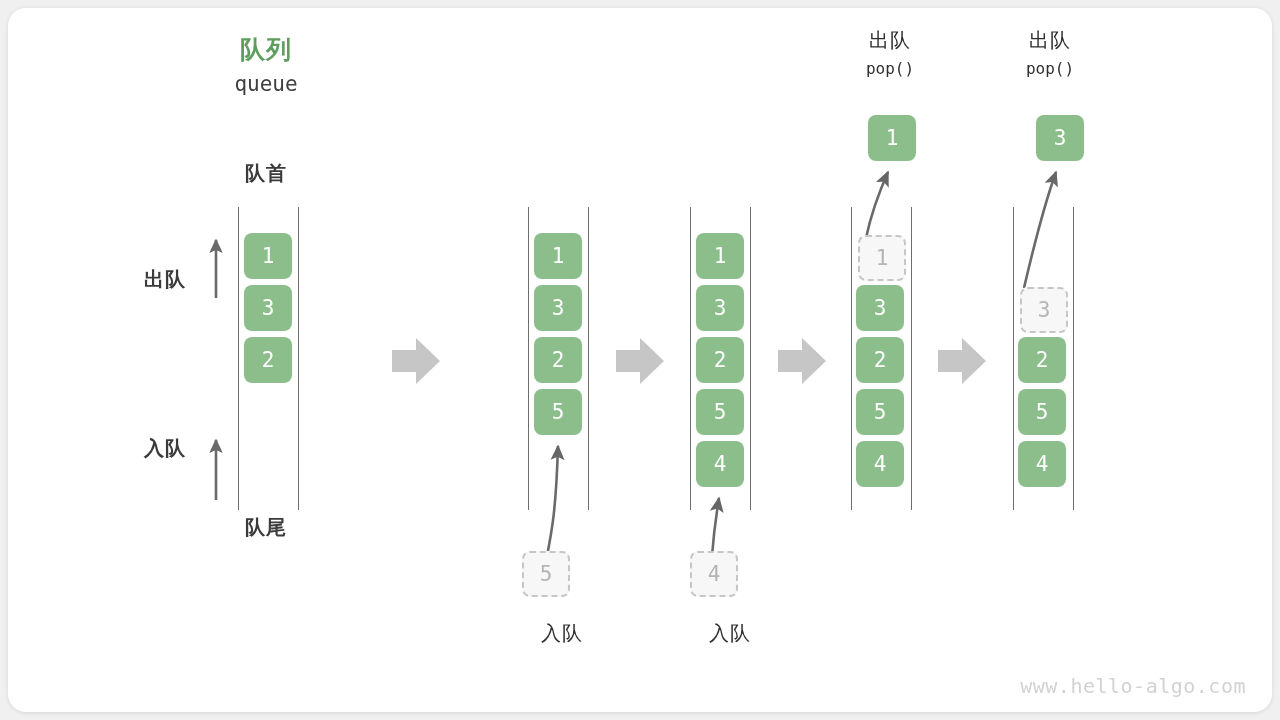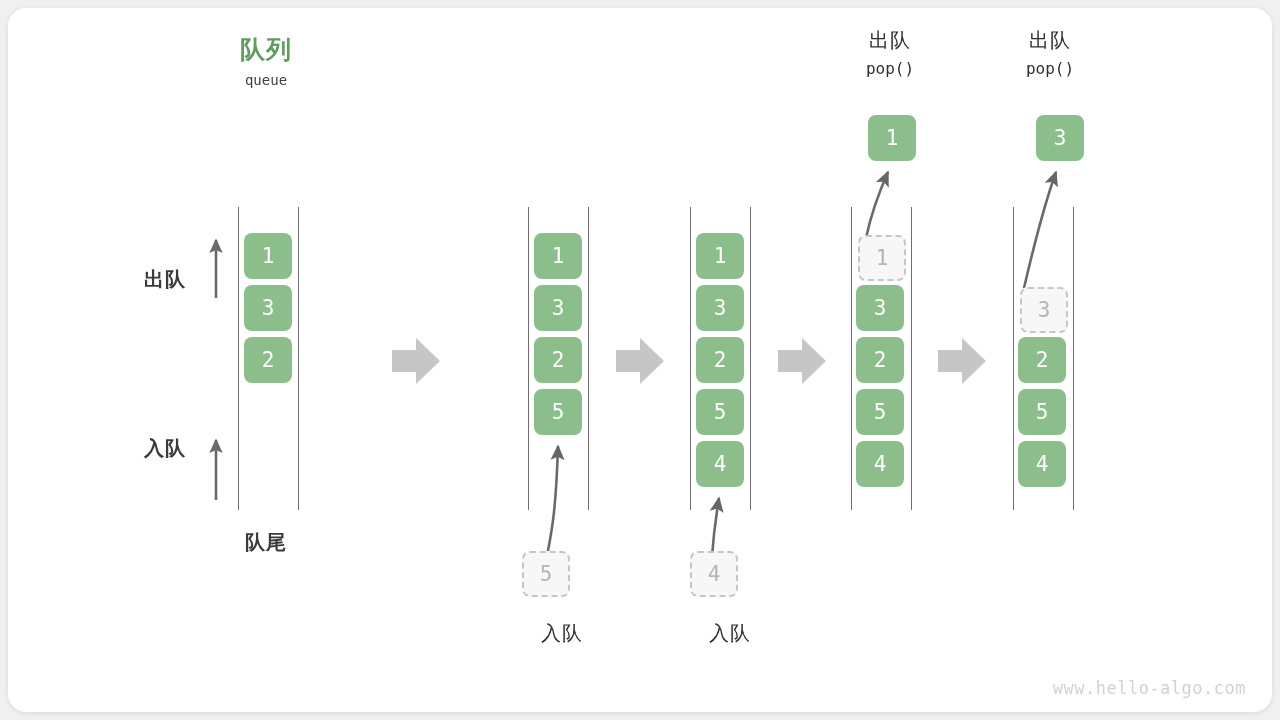--- a/index.html
+++ b/index.html
@@ -35,21 +35,21 @@
     position: absolute;
     font-size: 25px;
     font-weight: bold;
     color: #5d9e5d;
     text-align: center;
     white-space: nowrap;
     letter-spacing: 1px;
   }
   .title-en {
     position: absolute;
-    font-size: 14px;
+    font-size: 21px;
     color: #3f3f3f;
     text-align: center;
     white-space: nowrap;
     font-family: "DejaVu Sans Mono", "Liberation Mono", monospace;
   }
   .end-label {
     position: absolute;
     font-size: 20px;
     font-weight: bold;
     color: #3b3b3b;
@@ -130,21 +130,21 @@
     width: 1280px;
     height: 720px;
     pointer-events: none;
   }
 
   
   .watermark {
     position: absolute;
     right: 34px;
     bottom: 22px;
-    font-size: 17px;
+    font-size: 20px;
     color: #d2d2d2;
     font-family: "DejaVu Sans Mono", "Liberation Mono", monospace;
     letter-spacing: 0.5px;
   }
 </style>
 </head>
 <body>
 
 <div id="canvas">
   <div class="card"></div>
@@ -192,21 +192,22 @@
       <path d="M778,350 L802,350 L802,338 L826,361 L802,384 L802,372 L778,372 Z" fill="#c6c6c6"></path>
     </g>
     <g>
       <path d="M938,350 L962,350 L962,338 L986,361 L962,384 L962,372 L938,372 Z" fill="#c6c6c6"></path>
     </g>
   </svg>
 
   <div class="title-cn" style="left:166px; top:33px; width:200px;">队列</div>
   <div class="title-en" style="left:166px; top:72px; width:200px;">queue</div>
 
-  <div class="end-label" style="left:166px; top:529px; width:200px;">队尾</div>
+  <div class="end-label" style="left:166px; top:160px; width:200px;">队首</div>
+  <div class="end-label" style="left:166px; top:514px; width:200px;">队尾</div>
 
   <div class="side-label" style="left:144px; top:266px;">出队</div>
   <div class="side-label" style="left:144px; top:435px;">入队</div>
 
   <div class="rail" style="left:238px; top:207px; height:303px;"></div>
   <div class="rail" style="left:298px; top:207px; height:303px;"></div>
   <div class="cell" style="left:244px; top:233px;">1</div>
   <div class="cell" style="left:244px; top:285px;">3</div>
   <div class="cell" style="left:244px; top:337px;">2</div>
 

